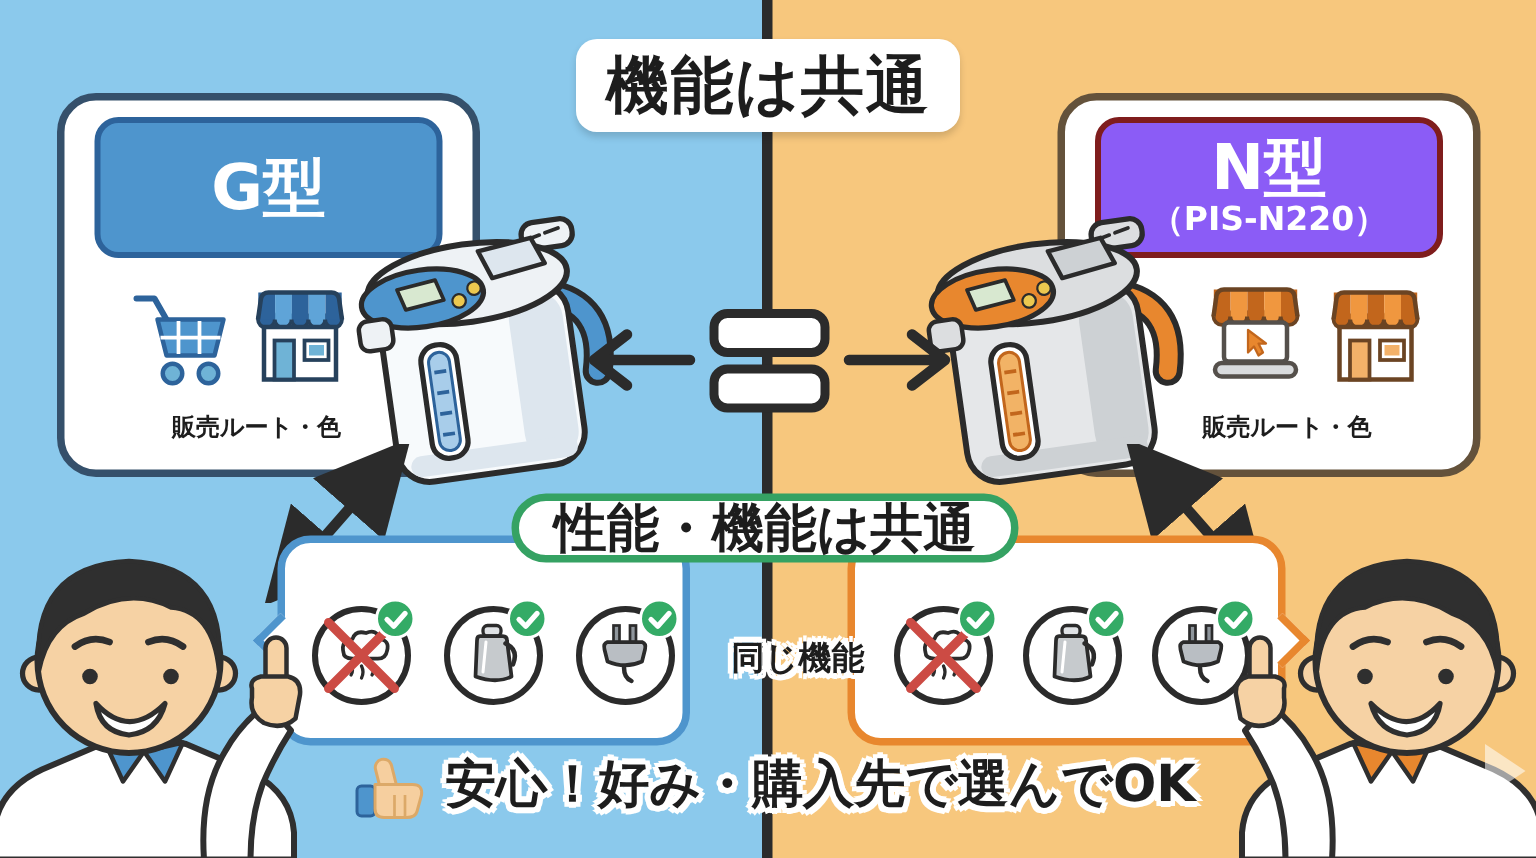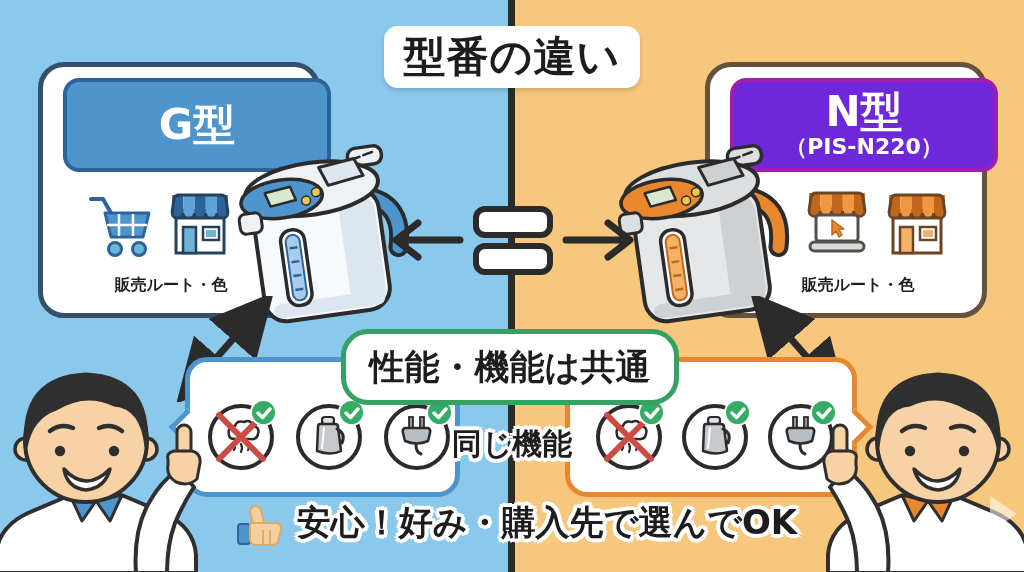--- a/index.html
+++ b/index.html
@@ -18,25 +18,25 @@
     position: absolute; left: 384px; top: 26px; width: 256px; height: 62px;
     background: #fff; border-radius: 14px; box-shadow: 0 3px 5px rgba(0,0,0,.15);
     display: flex; align-items: center; justify-content: center;
     font-size: 42px; letter-spacing: 1px;
   }
 
   .panel { position: absolute; top: 62px; width: 282px; height: 256px; background: #fff; border-radius: 26px; }
   .panel.p-left  { left: 38px;  border: 5px solid #35506B; }
   .panel.p-right { left: 705px; border: 5px solid #64523B; }
   .panel-header {
-    position: absolute; left: 20px; top: 11px; width: 268px; height: 94px; border-radius: 16px;
+    position: absolute; left: 20px; top: 11px; width: 232px; height: 94px; border-radius: 16px;
     color: #fff; display: flex; flex-direction: column; align-items: center; justify-content: center;
   }
   .p-left  .panel-header { background: #4E95CD; border: 4px solid #2D639B; }
-  .p-right .panel-header { background: #6d28d9; border: 4px solid #a21caf; }
+  .p-right .panel-header { background: #8b5cf6; border: 4px solid #7f1d1d; }
   .model-name { font-size: 42px; line-height: 1.05; }
   .model-code { font-size: 22px; line-height: 1.2; }
   .sales-icon { position: absolute; top: 118px; width: 70px; height: 76px; }
   .sales-label { position: absolute; top: 208px; width: 252px; text-align: center; font-size: 16px; }
   .p-left  .sales-label { left: 2px; }
   .p-right .sales-label { left: 22px; }
 
   .pot { position: absolute; width: 180px; height: 190px; transform: rotate(-8deg); }
   .pot.pot-left  { left: 230px; top: 140px; }
   .pot.pot-right { left: 610px; top: 140px; }
@@ -59,31 +59,31 @@
   }
   .fc-art   { position: absolute; left: 5px; top: 5px; }
   .fc-cross { position: absolute; left: -8px; top: -8px; }
   .badge {
     position: absolute; right: -7px; top: -9px; width: 27px; height: 27px;
     background: #34AB66; border: 2.5px solid #fff; border-radius: 50%;
     display: flex; align-items: center; justify-content: center;
   }
 
   .banner {
-    position: absolute; left: 341px; top: 329px; width: 338px; height: 76px;
+    position: absolute; left: 341px; top: 329px; width: 338px; height: 46px;
     background: #fff; border: 5px solid #35A263; border-radius: 27px;
     display: flex; align-items: center; justify-content: center; font-size: 35px;
   }
 
   .outlined {
     text-shadow:
       -3px -3px 0 #fff, 3px -3px 0 #fff, -3px 3px 0 #fff, 3px 3px 0 #fff,
       -4px 0 0 #fff, 4px 0 0 #fff, 0 -4px 0 #fff, 0 4px 0 #fff;
   }
-  .same-label { position: absolute; left: 512px; top: 424px; transform: translateX(-50%); font-size: 30px; white-space: nowrap; }
+  .same-label { position: absolute; left: 532px; top: 424px; transform: translateX(-50%); font-size: 22px; white-space: nowrap; }
 
   .footer-row {
     position: absolute; left: 4px; top: 497px; width: 1024px;
     display: flex; align-items: center; justify-content: center; gap: 10px;
   }
   .footer-text { font-size: 34px; white-space: nowrap; }
 
   .person { position: absolute; top: 361px; width: 212px; height: 212px; }
   .person.ps-left  { left: -10px; }
   .person.ps-right { left: 822px; transform: scaleX(-1); }
@@ -330,21 +330,21 @@
             <polyline points="3,9 7.5,13.5 15,5" stroke="#fff" stroke-width="3.5" fill="none" stroke-linecap="round" stroke-linejoin="round"></polyline>
           </svg>
       </span>
     </div>
   </div>
 
   <div class="banner">性能・機能は共通</div>
 
   <div class="same-label outlined">同じ機能</div>
 
-  <div class="title-box">型番の違い</div>
+  <div class="title-box">機能は共通</div>
 
   <svg class="person ps-left" viewBox="0 0 212 212" style="--collar:#4E95CD;">
     <g fill="none" stroke="#2F2F2F" stroke-width="4" stroke-linecap="round" stroke-linejoin="round">
       <rect x="86" y="108" width="40" height="34" fill="#F6D2A4" stroke-width="3.5"></rect>
       <path d="M 6,212 L 6,194 Q 8,166 38,152 L 78,135 Q 106,128 134,135 L 174,152 Q 204,166 206,194 L 206,212 Z" fill="#fff"></path>
       <path d="M 80,134 L 106,140 L 92,160 Z" fill="var(--collar)" stroke-width="3"></path>
       <path d="M 132,134 L 106,140 L 120,160 Z" fill="var(--collar)" stroke-width="3"></path>
       <circle cx="36" cy="88" r="11" fill="#F6D2A4" stroke-width="3.5"></circle>
       <circle cx="156" cy="88" r="11" fill="#F6D2A4" stroke-width="3.5"></circle>
       <circle cx="96" cy="80" r="61" fill="#F6D2A4"></circle>

